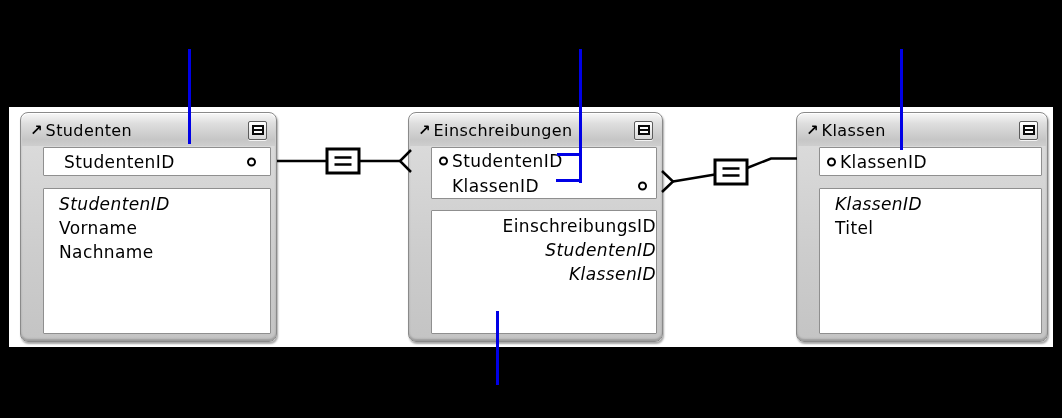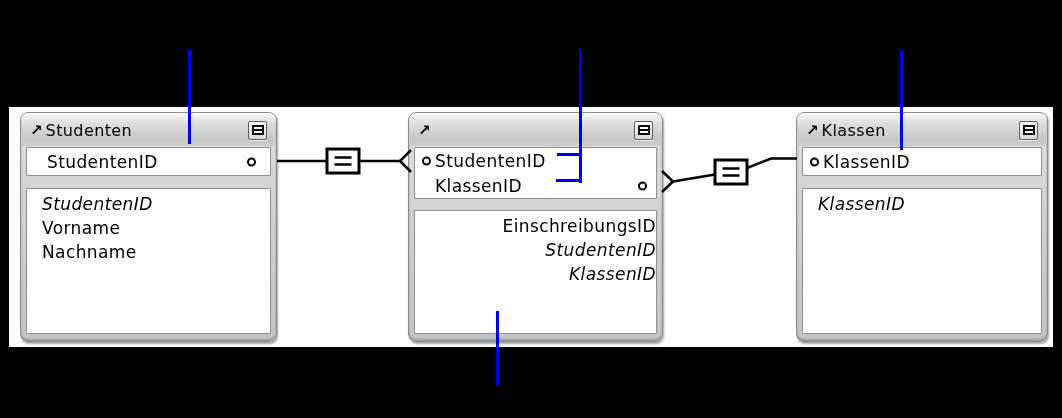--- a/index.html
+++ b/index.html
@@ -29,21 +29,21 @@
   .t-title{font-size:16px;margin-left:3px;letter-spacing:.4px;white-space:nowrap;}
   .t-btn{
     margin-left:auto;margin-right:8px;width:19px;height:19px;border:1px solid #5c5c5c;
     background:linear-gradient(180deg,#ffffff,#d8d8d8);border-radius:2px;
     display:flex;align-items:center;justify-content:center;box-shadow:0 1px 0 rgba(255,255,255,.8);
   }
   .t-btn-glyph{position:relative;width:12px;height:10px;border:2px solid #0a0a0a;background:#fff;}
   .t-btn-glyph::after{content:"";position:absolute;left:0;right:0;top:2px;height:2px;background:#0a0a0a;}
 
   .panel{
-    position:absolute;left:5px;right:5px;background:#fff;border:1px solid #8f8f8f;border-radius:1px;
+    position:absolute;left:22px;right:5px;background:#fff;border:1px solid #8f8f8f;border-radius:1px;
   }
   .match-panel{top:34px;}
   #t1 .match-panel,#t3 .match-panel{height:29px;}
   #t2 .match-panel{height:52px;}
   .m-row{position:relative;display:flex;align-items:center;font-size:17px;letter-spacing:.4px;}
   #t1 .m-row,#t3 .m-row{height:27px;}
   #t2 .m-row{height:25px;}
   .m-label{white-space:nowrap;}
   .pad-noicon{padding-left:20px;}
   .pad-icon{padding-left:20px;}
@@ -96,20 +96,21 @@
     <div class="panel field-panel">
       <div class="f-row it">StudentenID</div>
       <div class="f-row">Vorname</div>
       <div class="f-row">Nachname</div>
     </div>
   </div>
 
   <div class="tbl" id="t2">
     <div class="t-header">
       <span class="arrow">↗</span>
+      <span class="t-title">Einschreibungen</span>
       <span class="t-btn">
         <span class="t-btn-glyph"></span>
       </span>
     </div>
     <div class="panel match-panel">
       <div class="m-row">
         <span class="marker left"></span>
         <span class="m-label pad-icon">StudentenID</span>
       </div>
       <div class="m-row">
@@ -133,20 +134,21 @@
       </span>
     </div>
     <div class="panel match-panel">
       <div class="m-row">
         <span class="marker left"></span>
         <span class="m-label pad-icon">KlassenID</span>
       </div>
     </div>
     <div class="panel field-panel">
       <div class="f-row it">KlassenID</div>
+      <div class="f-row">Titel</div>
     </div>
   </div>
 
   <svg id="connectors" viewBox="0 0 1062 418" xmlns="http://www.w3.org/2000/svg">
 
     <line x1="277" y1="161" x2="327" y2="161" stroke="#000" stroke-width="2.5"></line>
     <line x1="359" y1="161" x2="400" y2="161" stroke="#000" stroke-width="2.5"></line>
     <path d="M411,150 L400,161 L411,172" fill="none" stroke="#000" stroke-width="2.5"></path>
     <rect x="327" y="149" width="32" height="24" fill="#fff" stroke="#000" stroke-width="3"></rect>
     <line x1="334.5" y1="157.5" x2="351.5" y2="157.5" stroke="#000" stroke-width="2.5"></line>

